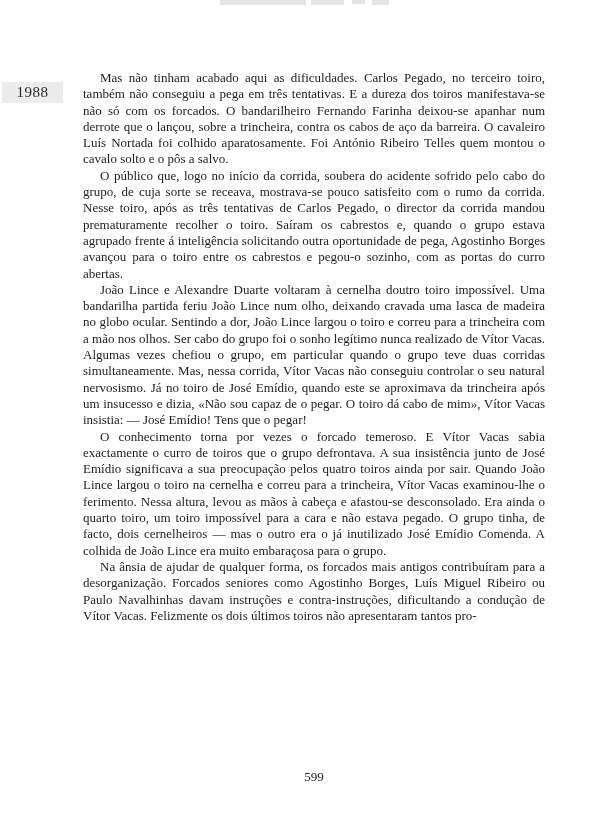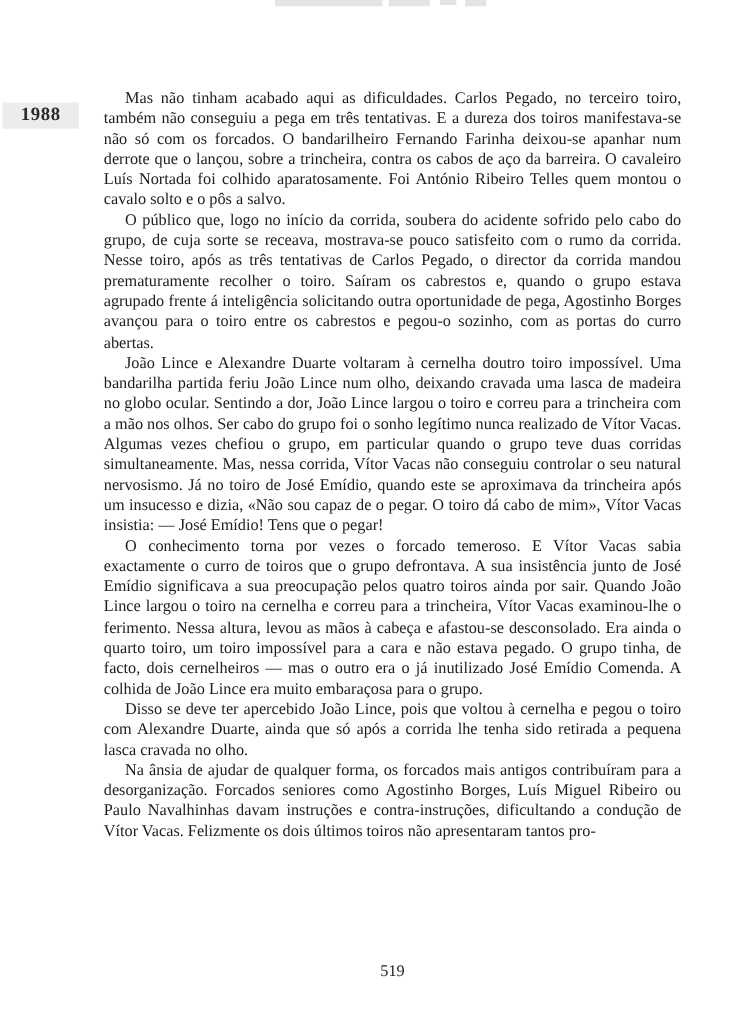--- a/index.html
+++ b/index.html
@@ -33,21 +33,20 @@
     left: 2px;
     top: 82px;
     width: 61px;
     height: 21px;
     background: var(--year-label-bg, #ececec);
     font-size: 15px;
     line-height: 21px;
     text-align: center;
     letter-spacing: 0.5px;
     color: #2a2a2a;
-    font-weight: bold;
   }
 
   .body-text {
     position: absolute;
     left: 83px;
     top: 70px;
     width: 462px;
     font-size: 13px;
     line-height: 16.3px;
     text-align: justify;
@@ -80,19 +79,18 @@
   <div class="artifact a3"></div>
   <div class="artifact a4"></div>
 
   <div class="year-label">1988</div>
 
   <div class="body-text">
     <p>Mas não tinham acabado aqui as dificuldades. Carlos Pegado, no terceiro toiro, também não conseguiu a pega em três tentativas. E a dureza dos toiros manifestava-se não só com os forcados. O bandarilheiro Fernando Farinha deixou-se apanhar num derrote que o lançou, sobre a trincheira, contra os cabos de aço da barreira. O cavaleiro Luís Nortada foi colhido aparatosamente. Foi António Ribeiro Telles quem montou o cavalo solto e o pôs a salvo.</p>
     <p>O público que, logo no início da corrida, soubera do acidente sofrido pelo cabo do grupo, de cuja sorte se receava, mostrava-se pouco satisfeito com o rumo da corrida. Nesse toiro, após as três tentativas de Carlos Pegado, o director da corrida mandou prematuramente recolher o toiro. Saíram os cabrestos e, quando o grupo estava agrupado frente á inteligência solicitando outra oportunidade de pega, Agostinho Borges avançou para o toiro entre os cabrestos e pegou-o sozinho, com as portas do curro abertas.</p>
     <p>João Lince e Alexandre Duarte voltaram à cernelha doutro toiro impossível. Uma bandarilha partida feriu João Lince num olho, deixando cravada uma lasca de madeira no globo ocular. Sentindo a dor, João Lince largou o toiro e correu para a trincheira com a mão nos olhos. Ser cabo do grupo foi o sonho legítimo nunca realizado de Vítor Vacas. Algumas vezes chefiou o grupo, em particular quando o grupo teve duas corridas simultaneamente. Mas, nessa corrida, Vítor Vacas não conseguiu controlar o seu natural nervosismo. Já no toiro de José Emídio, quando este se aproximava da trincheira após um insucesso e dizia, «Não sou capaz de o pegar. O toiro dá cabo de mim», Vítor Vacas insistia: — José Emídio! Tens que o pegar!</p>
     <p>O conhecimento torna por vezes o forcado temeroso. E Vítor Vacas sabia exactamente o curro de toiros que o grupo defrontava. A sua insistência junto de José Emídio significava a sua preocupação pelos quatro toiros ainda por sair. Quando João Lince largou o toiro na cernelha e correu para a trincheira, Vítor Vacas examinou-lhe o ferimento. Nessa altura, levou as mãos à cabeça e afastou-se desconsolado. Era ainda o quarto toiro, um toiro impossível para a cara e não estava pegado. O grupo tinha, de facto, dois cernelheiros — mas o outro era o já inutilizado José Emídio Comenda. A colhida de João Lince era muito embaraçosa para o grupo.</p>
-    <p>Disso se deve ter apercebido João Lince, pois que voltou à cernelha e pegou o toiro com Alexandre Duarte, ainda que só após a corrida lhe tenha sido retirada a pequena lasca cravada no olho.</p>
     <p>Na ânsia de ajudar de qualquer forma, os forcados mais antigos contribuíram para a desorganização. Forcados seniores como Agostinho Borges, Luís Miguel Ribeiro ou Paulo Navalhinhas davam instruções e contra-instruções, dificultando a condução de Vítor Vacas. Felizmente os dois últimos toiros não apresentaram tantos pro-</p>
   </div>
 
-  <div class="page-number">519</div>
+  <div class="page-number">599</div>
 
 </div>
 
 </body></html>

